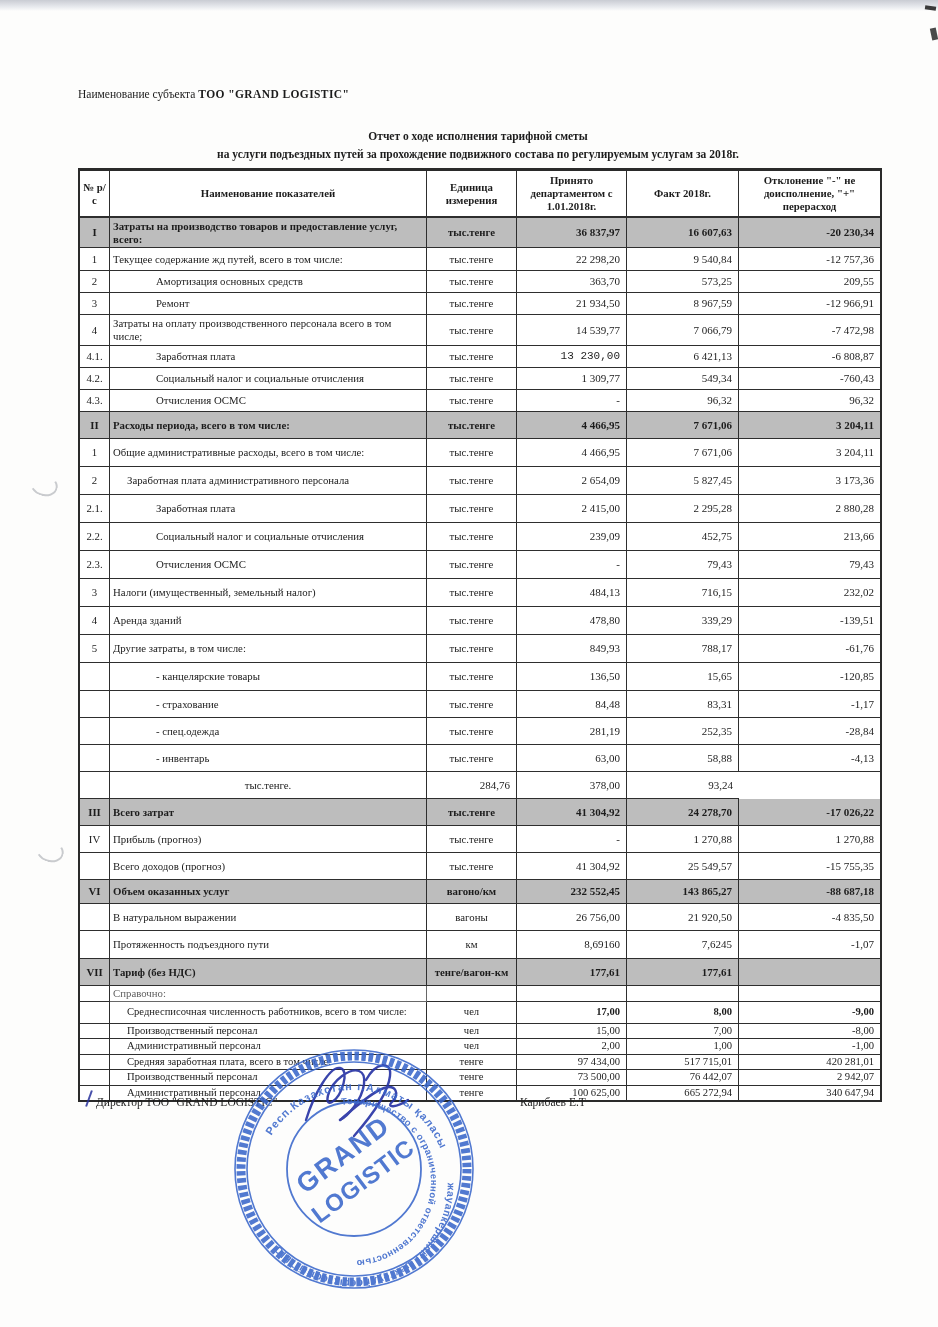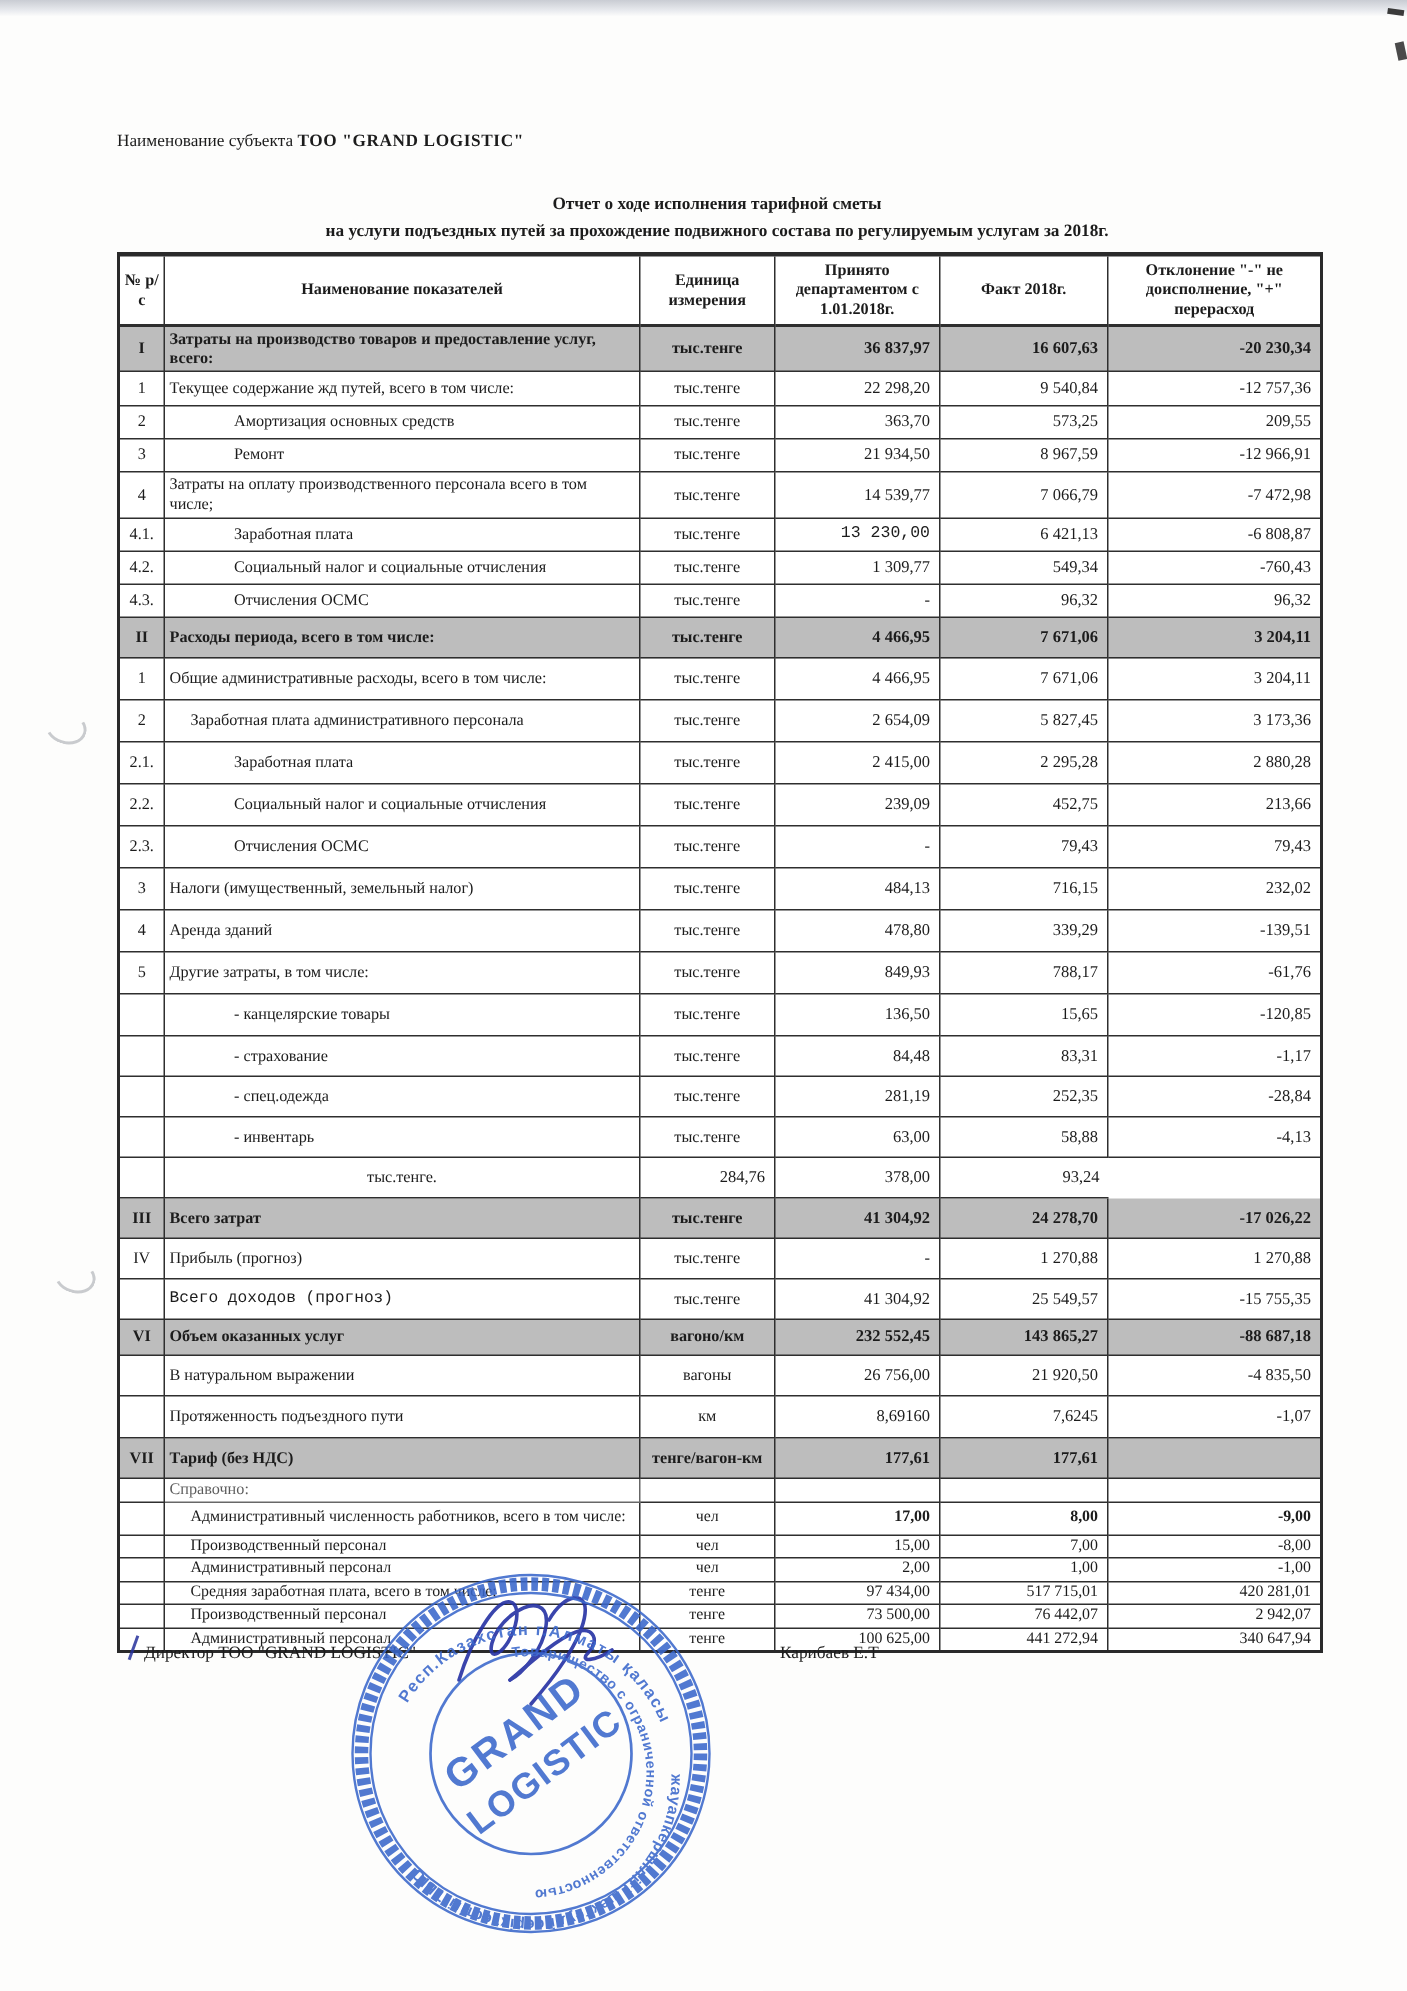--- a/index.html
+++ b/index.html
@@ -262,21 +262,21 @@
         <div class="trow normal">
           <div class="cell c-num" style="min-height: 27px;">IV</div>
           <div class="cell c-name ind0" style="min-height: 27px;">Прибыль (прогноз)</div>
           <div class="cell c-unit" style="min-height: 27px;">тыс.тенге</div>
           <div class="cell c-val" style="min-height: 27px;">-</div>
           <div class="cell c-val" style="min-height: 27px;">1 270,88</div>
           <div class="cell c-val" style="min-height: 27px;">1 270,88</div>
         </div>
         <div class="trow normal">
           <div class="cell c-num" style="min-height: 27px;"></div>
-          <div class="cell c-name ind0" style="min-height: 27px; font-family: Liberation Mono, monospace;">Всего доходов (прогноз)</div>
+          <div class="cell c-name ind0" style="min-height: 27px;">Всего доходов (прогноз)</div>
           <div class="cell c-unit" style="min-height: 27px;">тыс.тенге</div>
           <div class="cell c-val" style="min-height: 27px;">41 304,92</div>
           <div class="cell c-val" style="min-height: 27px;">25 549,57</div>
           <div class="cell c-val" style="min-height: 27px;">-15 755,35</div>
         </div>
         <div class="trow section">
           <div class="cell c-num" style="min-height: 24px;">VI</div>
           <div class="cell c-name ind0" style="min-height: 24px;">Объем оказанных услуг</div>
           <div class="cell c-unit" style="min-height: 24px;">вагоно/км</div>
           <div class="cell c-val" style="min-height: 24px;">232 552,45</div>
@@ -310,21 +310,21 @@
         <div class="trow ref0">
           <div class="cell c-num" style="min-height: 12px;"></div>
           <div class="cell c-name ind0" style="min-height: 12px;">Справочно:</div>
           <div class="cell c-unit" style="min-height: 12px;"></div>
           <div class="cell c-val" style="min-height: 12px;"></div>
           <div class="cell c-val" style="min-height: 12px;"></div>
           <div class="cell c-val" style="min-height: 12px;"></div>
         </div>
         <div class="trow ref">
           <div class="cell c-num" style="min-height: 22px;"></div>
-          <div class="cell c-name ind0" style="min-height: 22px;">Административный численность работников, всего в том числе:</div>
+          <div class="cell c-name ind0" style="min-height: 22px;">Среднесписочная численность работников, всего в том числе:</div>
           <div class="cell c-unit" style="min-height: 22px;">чел</div>
           <div class="cell c-val bv" style="min-height: 22px;">17,00</div>
           <div class="cell c-val bv" style="min-height: 22px;">8,00</div>
           <div class="cell c-val bv" style="min-height: 22px;">-9,00</div>
         </div>
         <div class="trow ref">
           <div class="cell c-num" style="min-height: 13px;"></div>
           <div class="cell c-name ind0" style="min-height: 13px;">Производственный  персонал</div>
           <div class="cell c-unit" style="min-height: 13px;">чел</div>
           <div class="cell c-val" style="min-height: 13px;">15,00</div>
@@ -353,21 +353,21 @@
           <div class="cell c-unit" style="min-height: 12px;">тенге</div>
           <div class="cell c-val" style="min-height: 12px;">73 500,00</div>
           <div class="cell c-val" style="min-height: 12px;">76 442,07</div>
           <div class="cell c-val" style="min-height: 12px;">2 942,07</div>
         </div>
         <div class="trow ref">
           <div class="cell c-num" style="min-height: 12px;"></div>
           <div class="cell c-name ind0" style="min-height: 12px;">Административный персонал</div>
           <div class="cell c-unit" style="min-height: 12px;">тенге</div>
           <div class="cell c-val" style="min-height: 12px;">100 625,00</div>
-          <div class="cell c-val" style="min-height: 12px;">441 272,94</div>
+          <div class="cell c-val" style="min-height: 12px;">665 272,94</div>
           <div class="cell c-val" style="min-height: 12px;">340 647,94</div>
         </div>
       </div>
   </div>
 
   <div class="ink-slash"></div>
   <div class="director">Директор ТОО "GRAND LOGISTIC"</div>
   <div class="signer">Карибаев Е.Т</div>
 
   <div class="sig-wrap">

